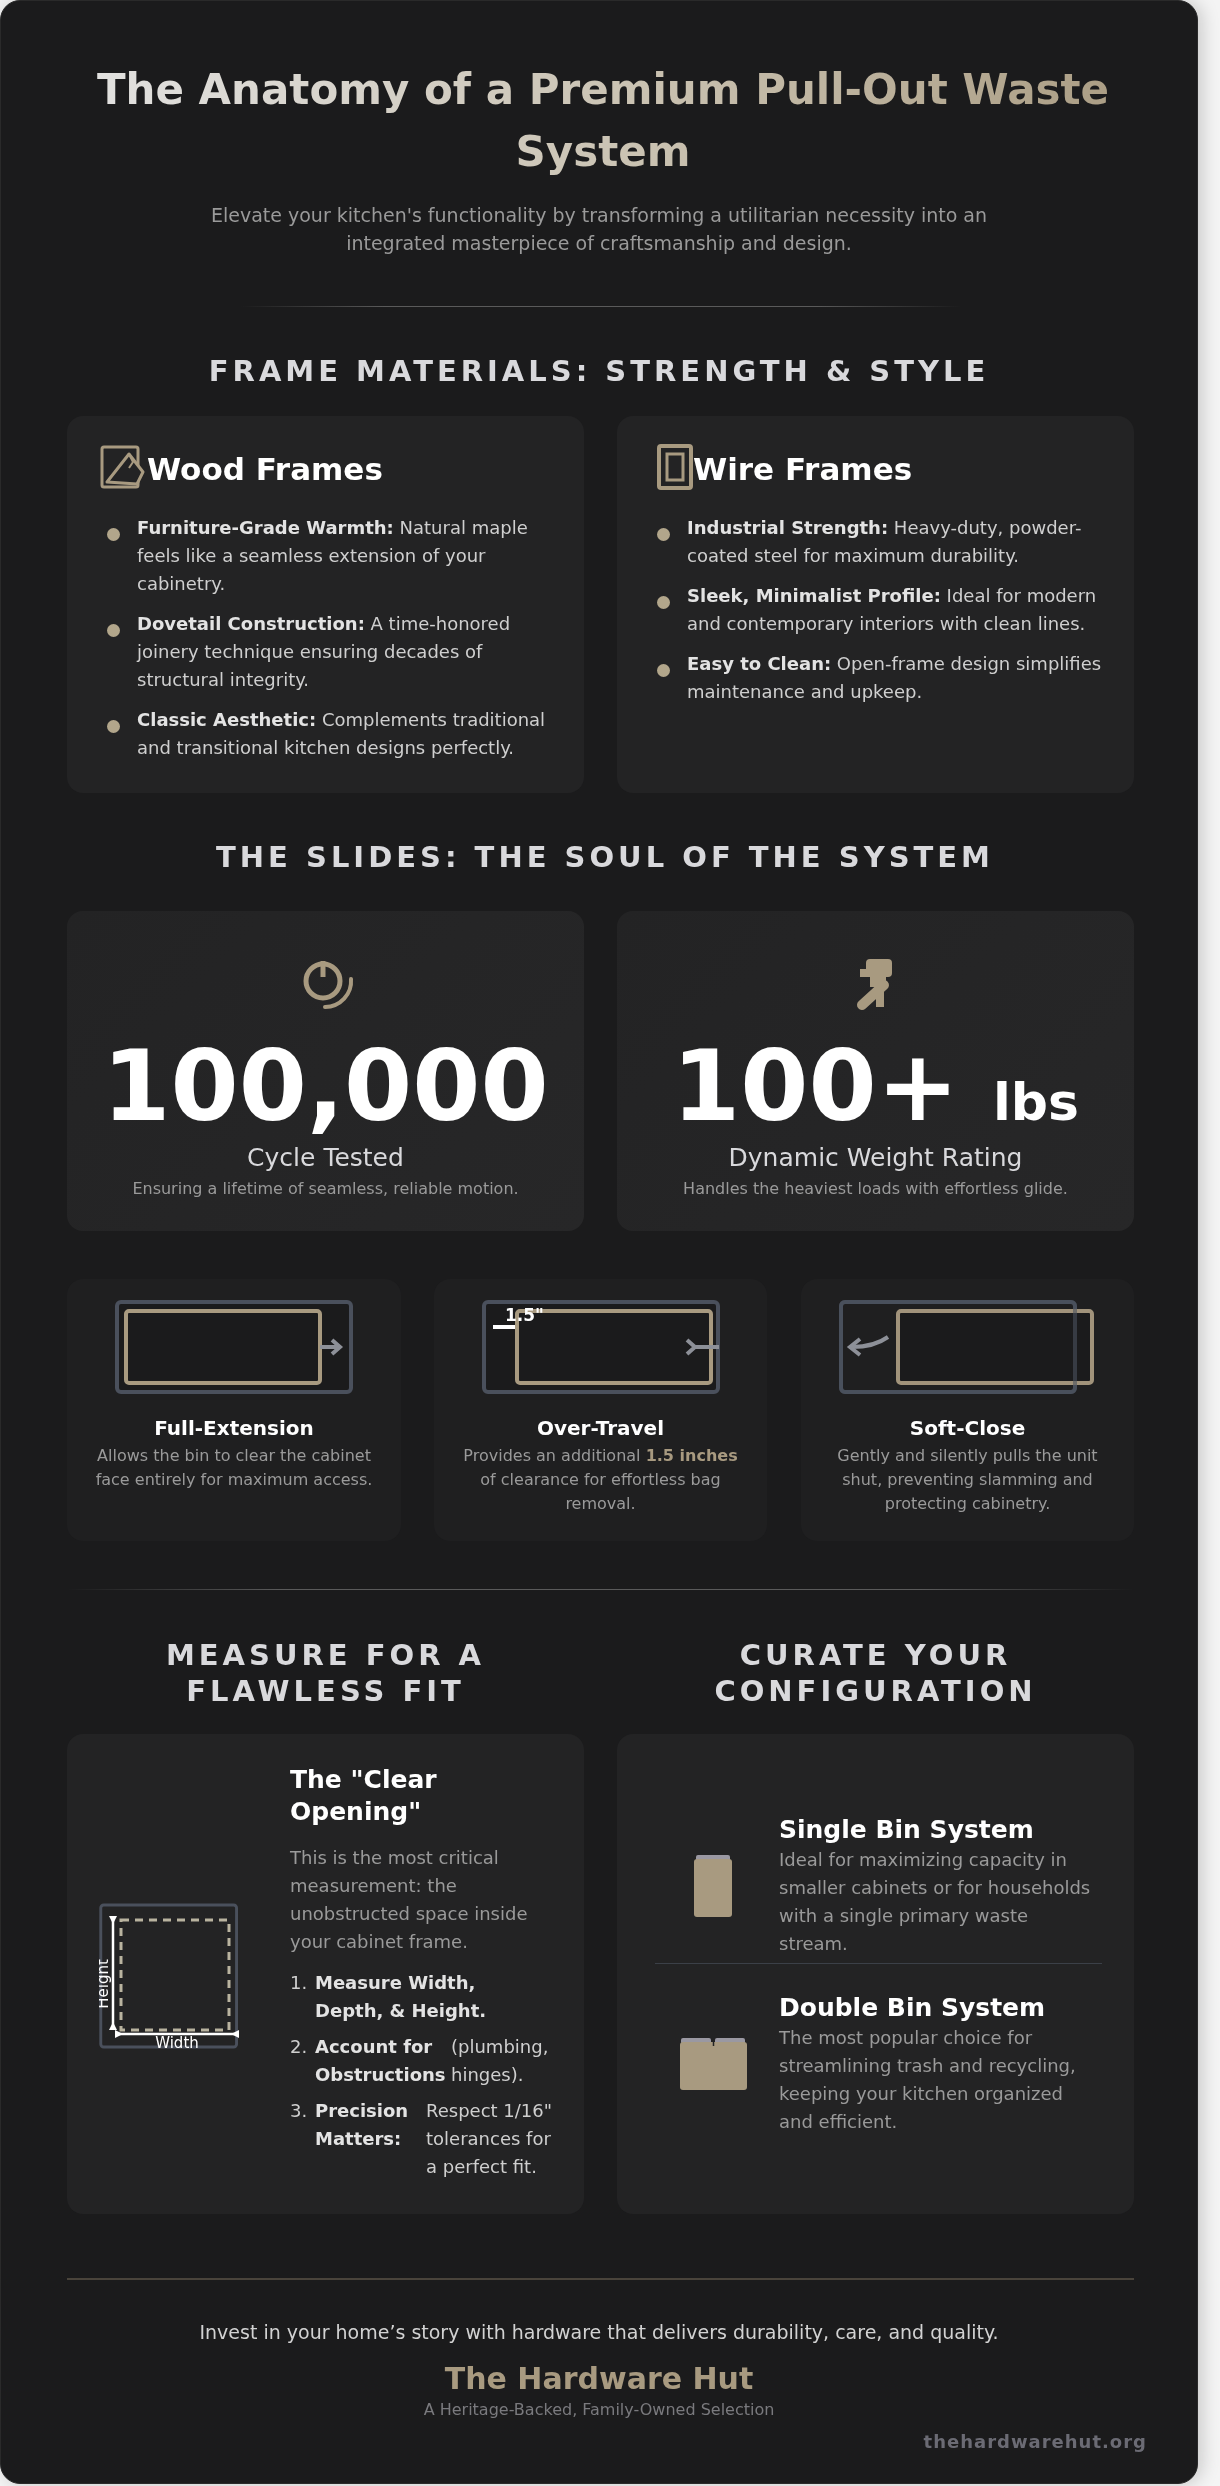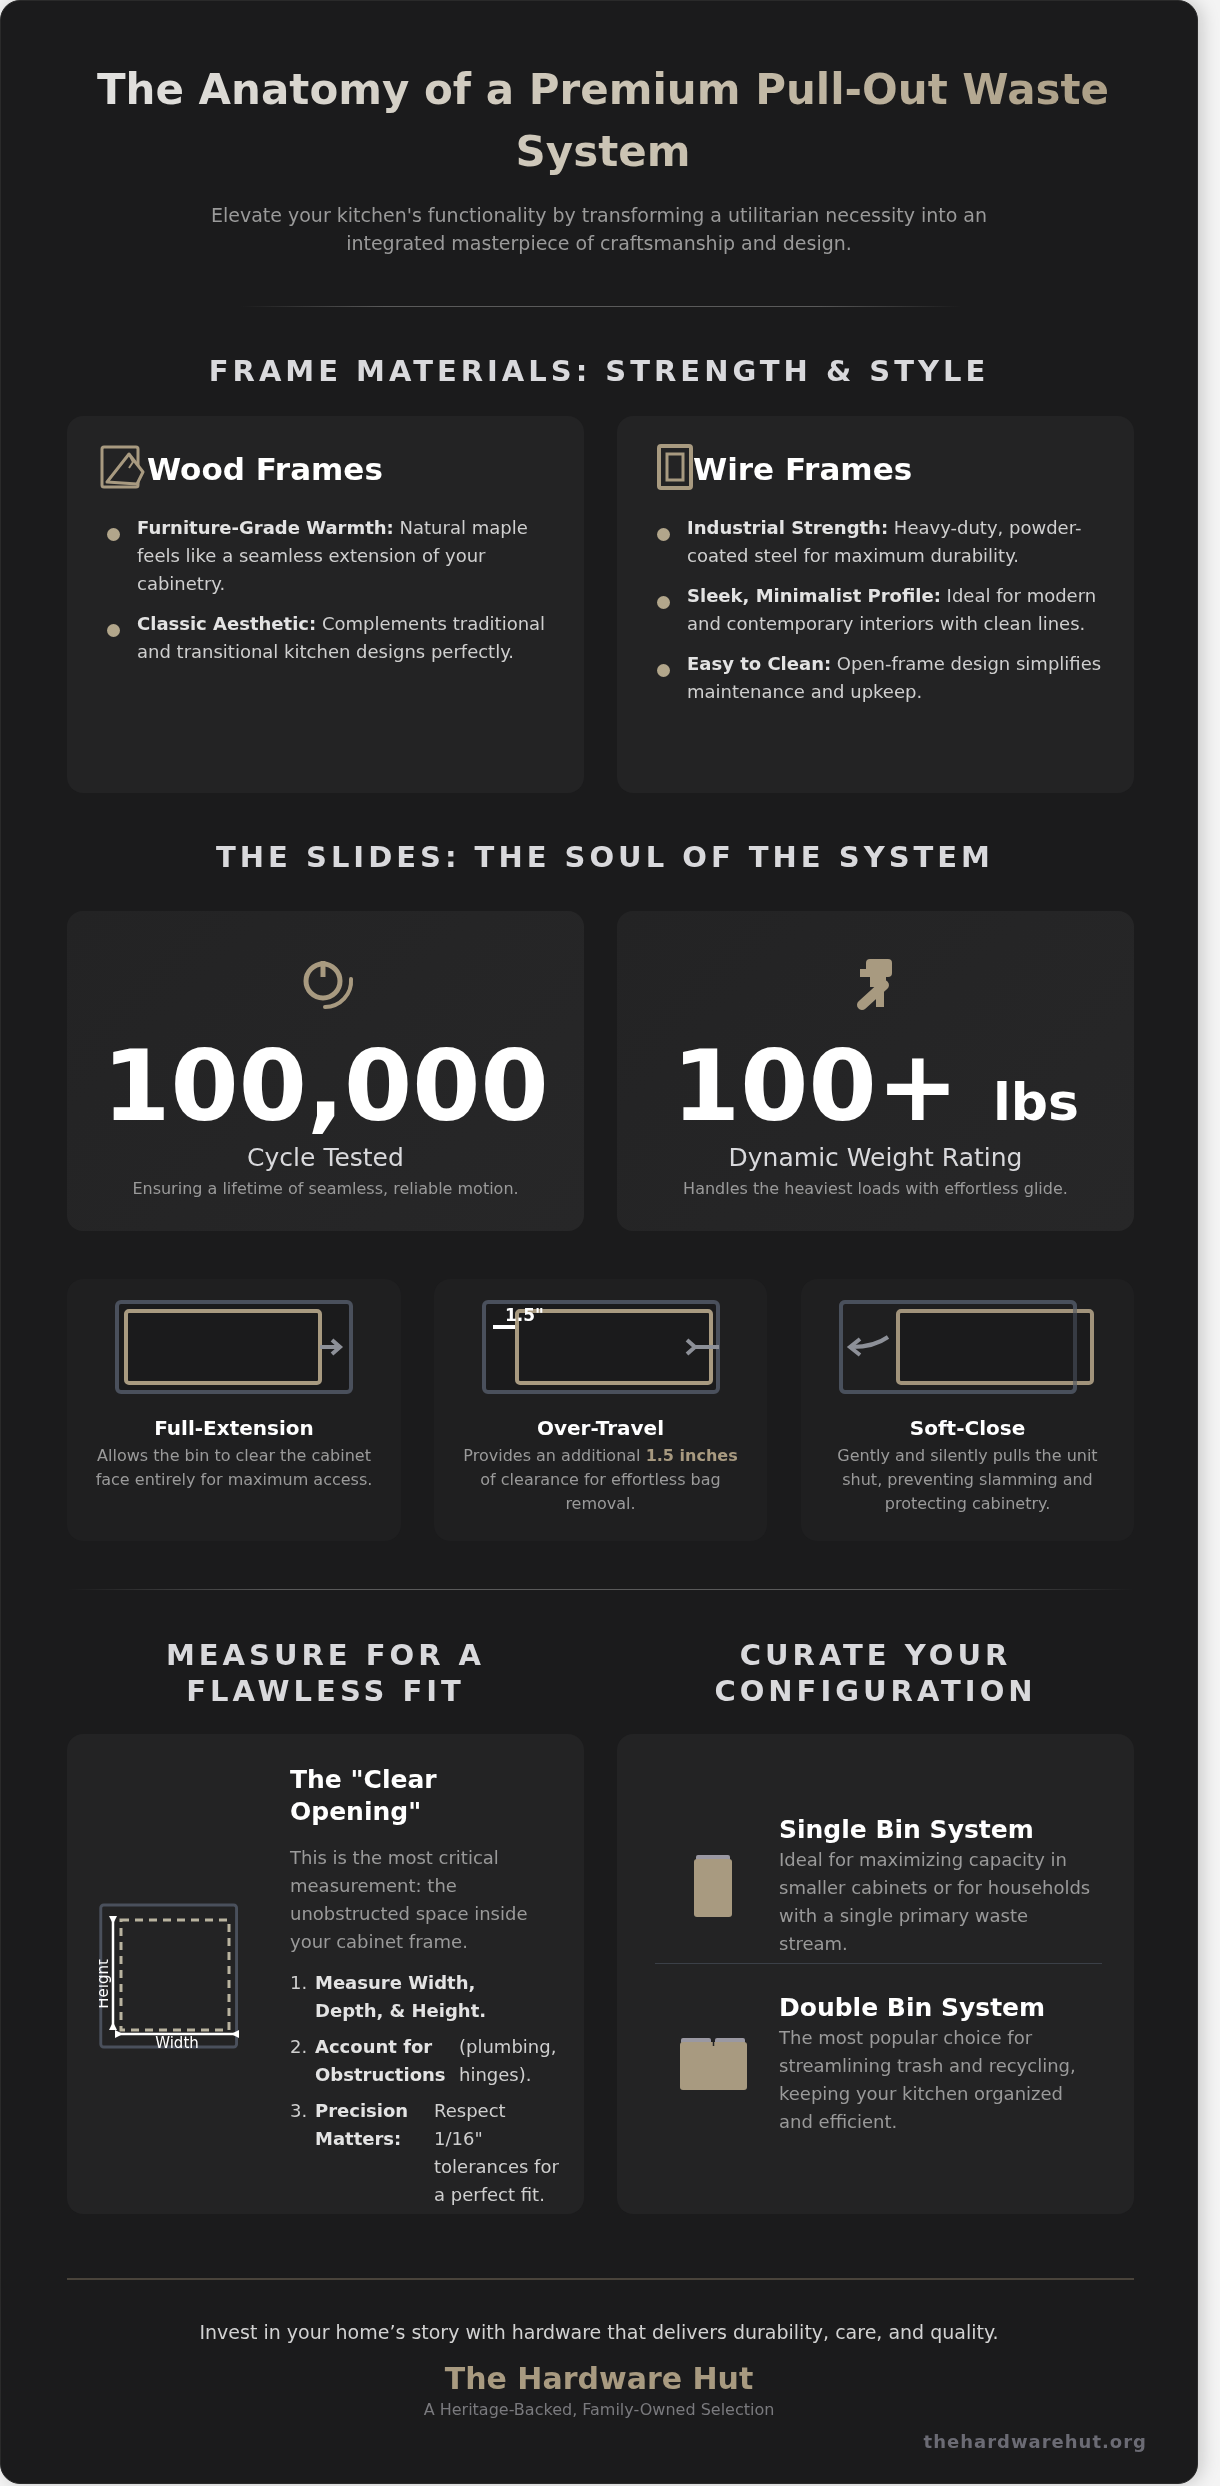--- a/index.html
+++ b/index.html
@@ -47,21 +47,21 @@
   .feat-card { background: #1f1f20; border-radius: 16px; }
   .feat-ill { position: absolute; left: 0; right: 0; top: 20px; height: 110px; display: flex; justify-content: center; }
   .feat-title { position: absolute; left: 0; right: 0; top: 137px; text-align: center; font-weight: bold; font-size: 20px; color: #ffffff; }
   .feat-desc { position: absolute; left: 22px; right: 22px; top: 165px; text-align: center; font-size: 16px; line-height: 24px; color: #9a9a9a; }
   .feat-desc .hl { color: #a89a80; font-weight: bold; }
   .clear-title { position: absolute; left: 223px; top: 30px; width: 260px; font-weight: bold; font-size: 25px; line-height: 32px; color: #ffffff; }
   .clear-desc { position: absolute; left: 223px; top: 110px; width: 260px; font-size: 18px; line-height: 28px; color: #9a9a9a; }
   .steps { position: absolute; left: 223px; top: 235px; width: 270px; list-style: none; }
   .steps li { display: flex; font-size: 18px; line-height: 28px; color: #cfcfcf; margin-bottom: 8px; }
   .steps li .n { width: 25px; flex: none; }
-  .steps li .lbl { font-weight: bold; color: #e3e3e3; margin-right: 24px; }
+  .steps li .lbl { font-weight: bold; color: #e3e3e3; margin-right: 16px; }
   .cfg-item { position: absolute; left: 32px; right: 32px; display: flex; align-items: center; }
   .cfg-icon { width: 130px; flex: none; display: flex; justify-content: center; }
   .cfg-text { flex: 1; }
   .cfg-title { font-weight: bold; font-size: 25px; color: #ffffff; line-height: 32px; }
   .cfg-desc { font-size: 18px; line-height: 28px; color: #9a9a9a; }
   .cfg-sep { position: absolute; left: 38px; right: 32px; height: 1px; background: #3b4048; }
   .footer-line { position: absolute; left: 66px; width: 1067px; top: 2277px; height: 2px; background: #4a443b; }
   .footer-text { position: absolute; left: 0; right: 0; top: 2320px; text-align: center; font-size: 19px; color: #d2d2d2; }
   .brand { position: absolute; left: 0; right: 0; top: 2360px; text-align: center; font-size: 30px; font-weight: bold; color: #a89a80; }
   .tagline { position: absolute; left: 0; right: 0; top: 2399px; text-align: center; font-size: 16px; color: #7a7a7e; }
@@ -84,20 +84,21 @@
         <svg width="48" height="46" viewBox="0 0 48 46">
           <rect x="3" y="3" width="36" height="40" rx="2" fill="none" stroke="#a89a80" stroke-width="3"></rect>
           <path d="M8 38 L30 10 L44 28 L38 40 Z" fill="#232324" stroke="#a89a80" stroke-width="3" stroke-linejoin="round"></path>
           <path d="M30 10 L34 18 L30 24" fill="none" stroke="#a89a80" stroke-width="2"></path>
         </svg>
       </span>
       <span class="mat-title">Wood Frames</span>
     </div>
     <ul class="mat-list">
       <li><span class="dot"></span><b>Furniture-Grade Warmth:</b><span> Natural maple feels like a seamless extension of your cabinetry.</span></li>
+      <li><span class="dot"></span><b>Dovetail Construction:</b><span> A time-honored joinery technique ensuring decades of structural integrity.</span></li>
       <li><span class="dot"></span><b>Classic Aesthetic:</b><span> Complements traditional and transitional kitchen designs perfectly.</span></li>
     </ul>
   </div>
 
   <div class="card" style="left:616px; top:415px; width:517px; height:377px;">
     <div class="mat-head" style="left:40px;">
       <span>
         <svg width="36" height="46" viewBox="0 0 36 46">
           <rect x="2" y="2" width="32" height="42" rx="2" fill="none" stroke="#a89a80" stroke-width="4"></rect>
           <rect x="10" y="10" width="16" height="26" fill="none" stroke="#a89a80" stroke-width="3"></rect>

